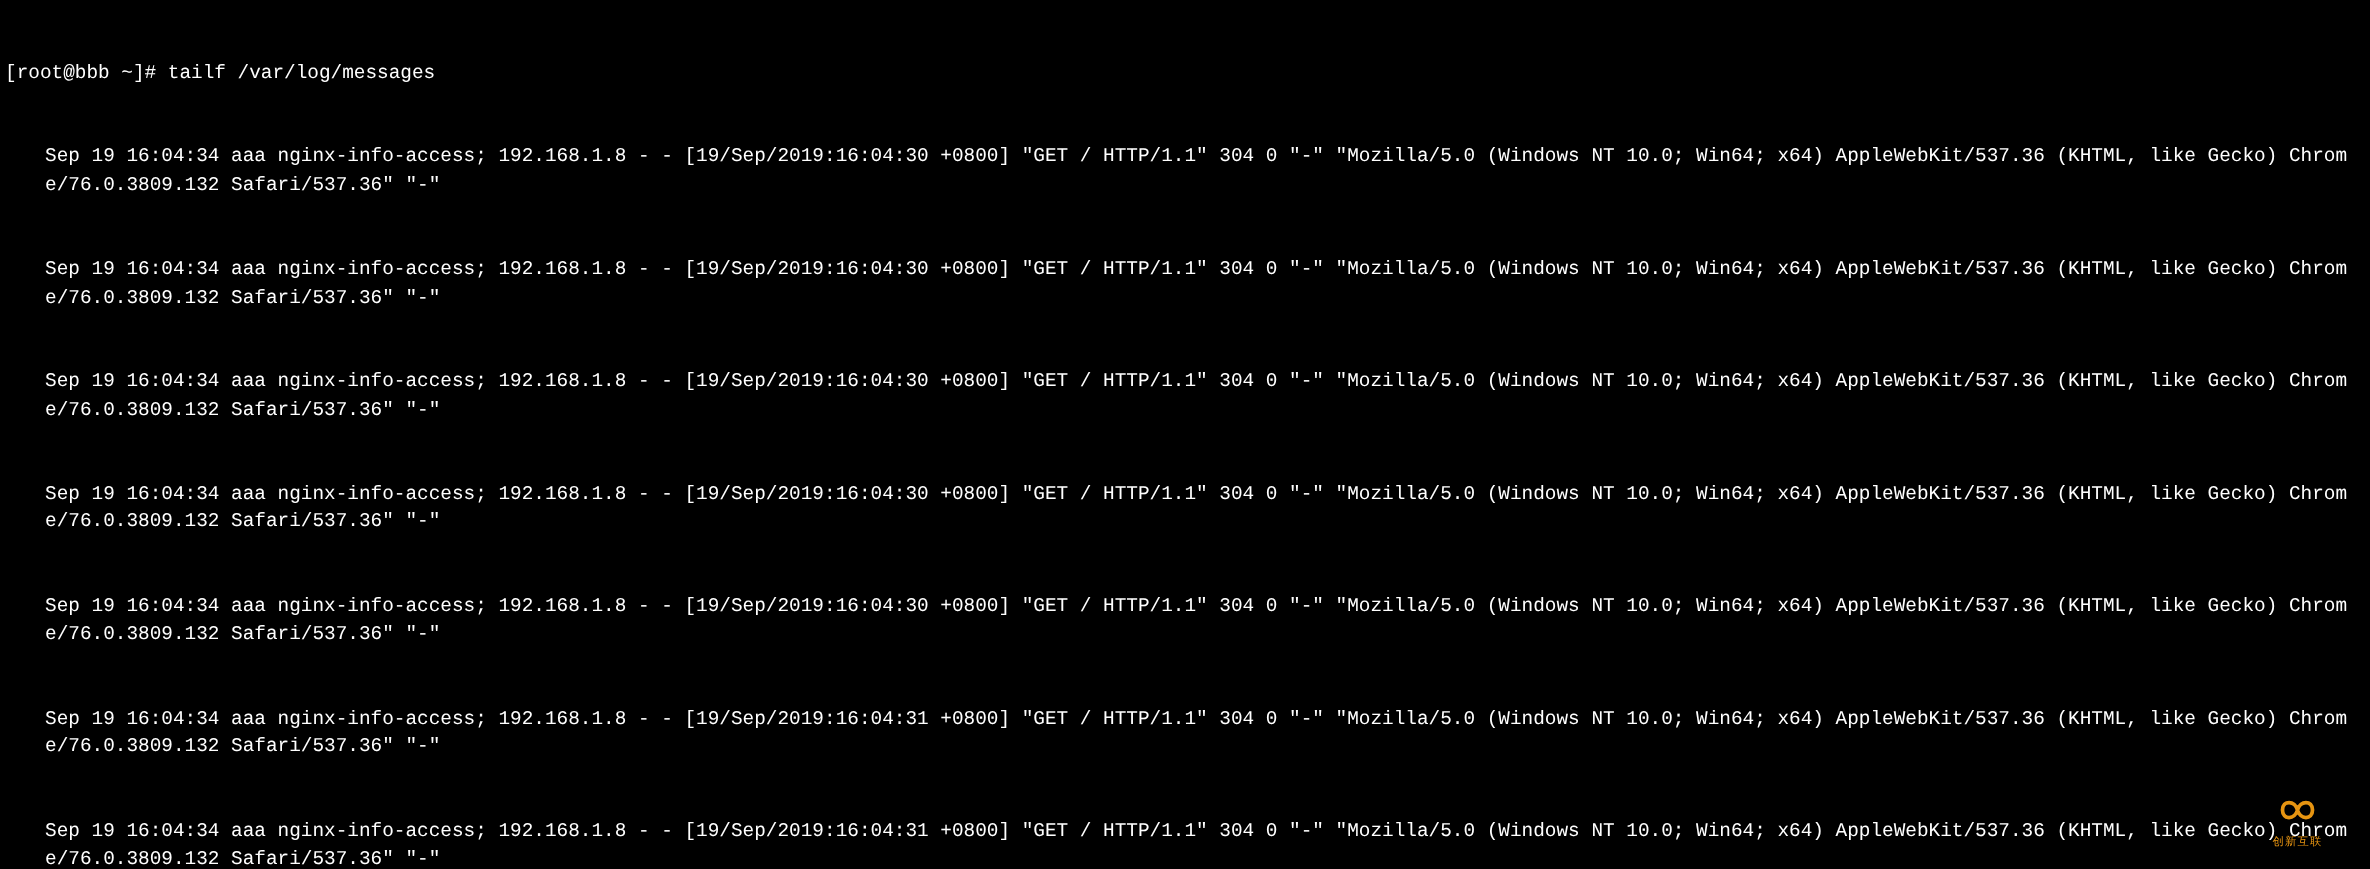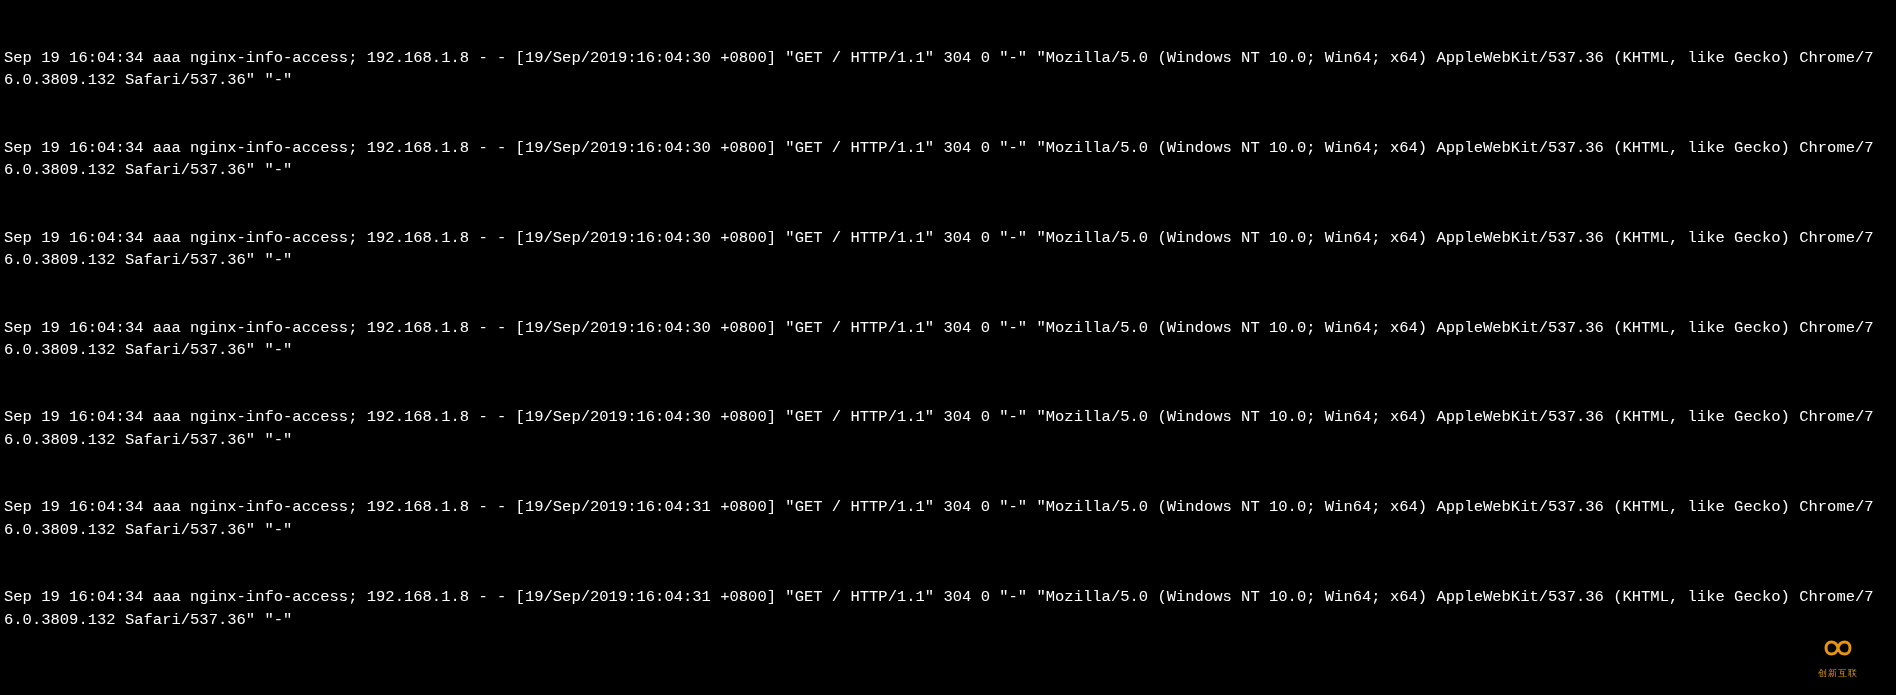--- a/index.html
+++ b/index.html
@@ -13,21 +13,21 @@
     height: 695px;
     overflow: hidden;
     position: relative;
     padding: 2px 4px;
   }
   .terminal {
     white-space: pre-wrap;
     word-break: break-all;
   }
   .prompt-line { display: block; }
-  .log-line { display: block; }
+  .log-line { display: block; margin-left: 32px; }
   .watermark {
     position: absolute;
     right: 22px;
     bottom: 10px;
     width: 72px;
     height: 58px;
     opacity: 0.95;
     display: flex;
     flex-direction: column;
     align-items: center;
@@ -39,20 +39,21 @@
     color: #f39c12;
     letter-spacing: 1px;
     margin-top: 2px;
     white-space: nowrap;
   }
 </style>
 </head>
 <body>
 
 <div class="terminal">
+  <span class="prompt-line">[root@bbb ~]# tailf /var/log/messages</span>
   <span class="log-line">Sep 19 16:04:34 aaa nginx-info-access; 192.168.1.8 - - [19/Sep/2019:16:04:30 +0800] "GET / HTTP/1.1" 304 0 "-" "Mozilla/5.0 (Windows NT 10.0; Win64; x64) AppleWebKit/537.36 (KHTML, like Gecko) Chrome/76.0.3809.132 Safari/537.36" "-"</span>
   <span class="log-line">Sep 19 16:04:34 aaa nginx-info-access; 192.168.1.8 - - [19/Sep/2019:16:04:30 +0800] "GET / HTTP/1.1" 304 0 "-" "Mozilla/5.0 (Windows NT 10.0; Win64; x64) AppleWebKit/537.36 (KHTML, like Gecko) Chrome/76.0.3809.132 Safari/537.36" "-"</span>
   <span class="log-line">Sep 19 16:04:34 aaa nginx-info-access; 192.168.1.8 - - [19/Sep/2019:16:04:30 +0800] "GET / HTTP/1.1" 304 0 "-" "Mozilla/5.0 (Windows NT 10.0; Win64; x64) AppleWebKit/537.36 (KHTML, like Gecko) Chrome/76.0.3809.132 Safari/537.36" "-"</span>
   <span class="log-line">Sep 19 16:04:34 aaa nginx-info-access; 192.168.1.8 - - [19/Sep/2019:16:04:30 +0800] "GET / HTTP/1.1" 304 0 "-" "Mozilla/5.0 (Windows NT 10.0; Win64; x64) AppleWebKit/537.36 (KHTML, like Gecko) Chrome/76.0.3809.132 Safari/537.36" "-"</span>
   <span class="log-line">Sep 19 16:04:34 aaa nginx-info-access; 192.168.1.8 - - [19/Sep/2019:16:04:30 +0800] "GET / HTTP/1.1" 304 0 "-" "Mozilla/5.0 (Windows NT 10.0; Win64; x64) AppleWebKit/537.36 (KHTML, like Gecko) Chrome/76.0.3809.132 Safari/537.36" "-"</span>
   <span class="log-line">Sep 19 16:04:34 aaa nginx-info-access; 192.168.1.8 - - [19/Sep/2019:16:04:31 +0800] "GET / HTTP/1.1" 304 0 "-" "Mozilla/5.0 (Windows NT 10.0; Win64; x64) AppleWebKit/537.36 (KHTML, like Gecko) Chrome/76.0.3809.132 Safari/537.36" "-"</span>
   <span class="log-line">Sep 19 16:04:34 aaa nginx-info-access; 192.168.1.8 - - [19/Sep/2019:16:04:31 +0800] "GET / HTTP/1.1" 304 0 "-" "Mozilla/5.0 (Windows NT 10.0; Win64; x64) AppleWebKit/537.36 (KHTML, like Gecko) Chrome/76.0.3809.132 Safari/537.36" "-"</span>
   
   
   

